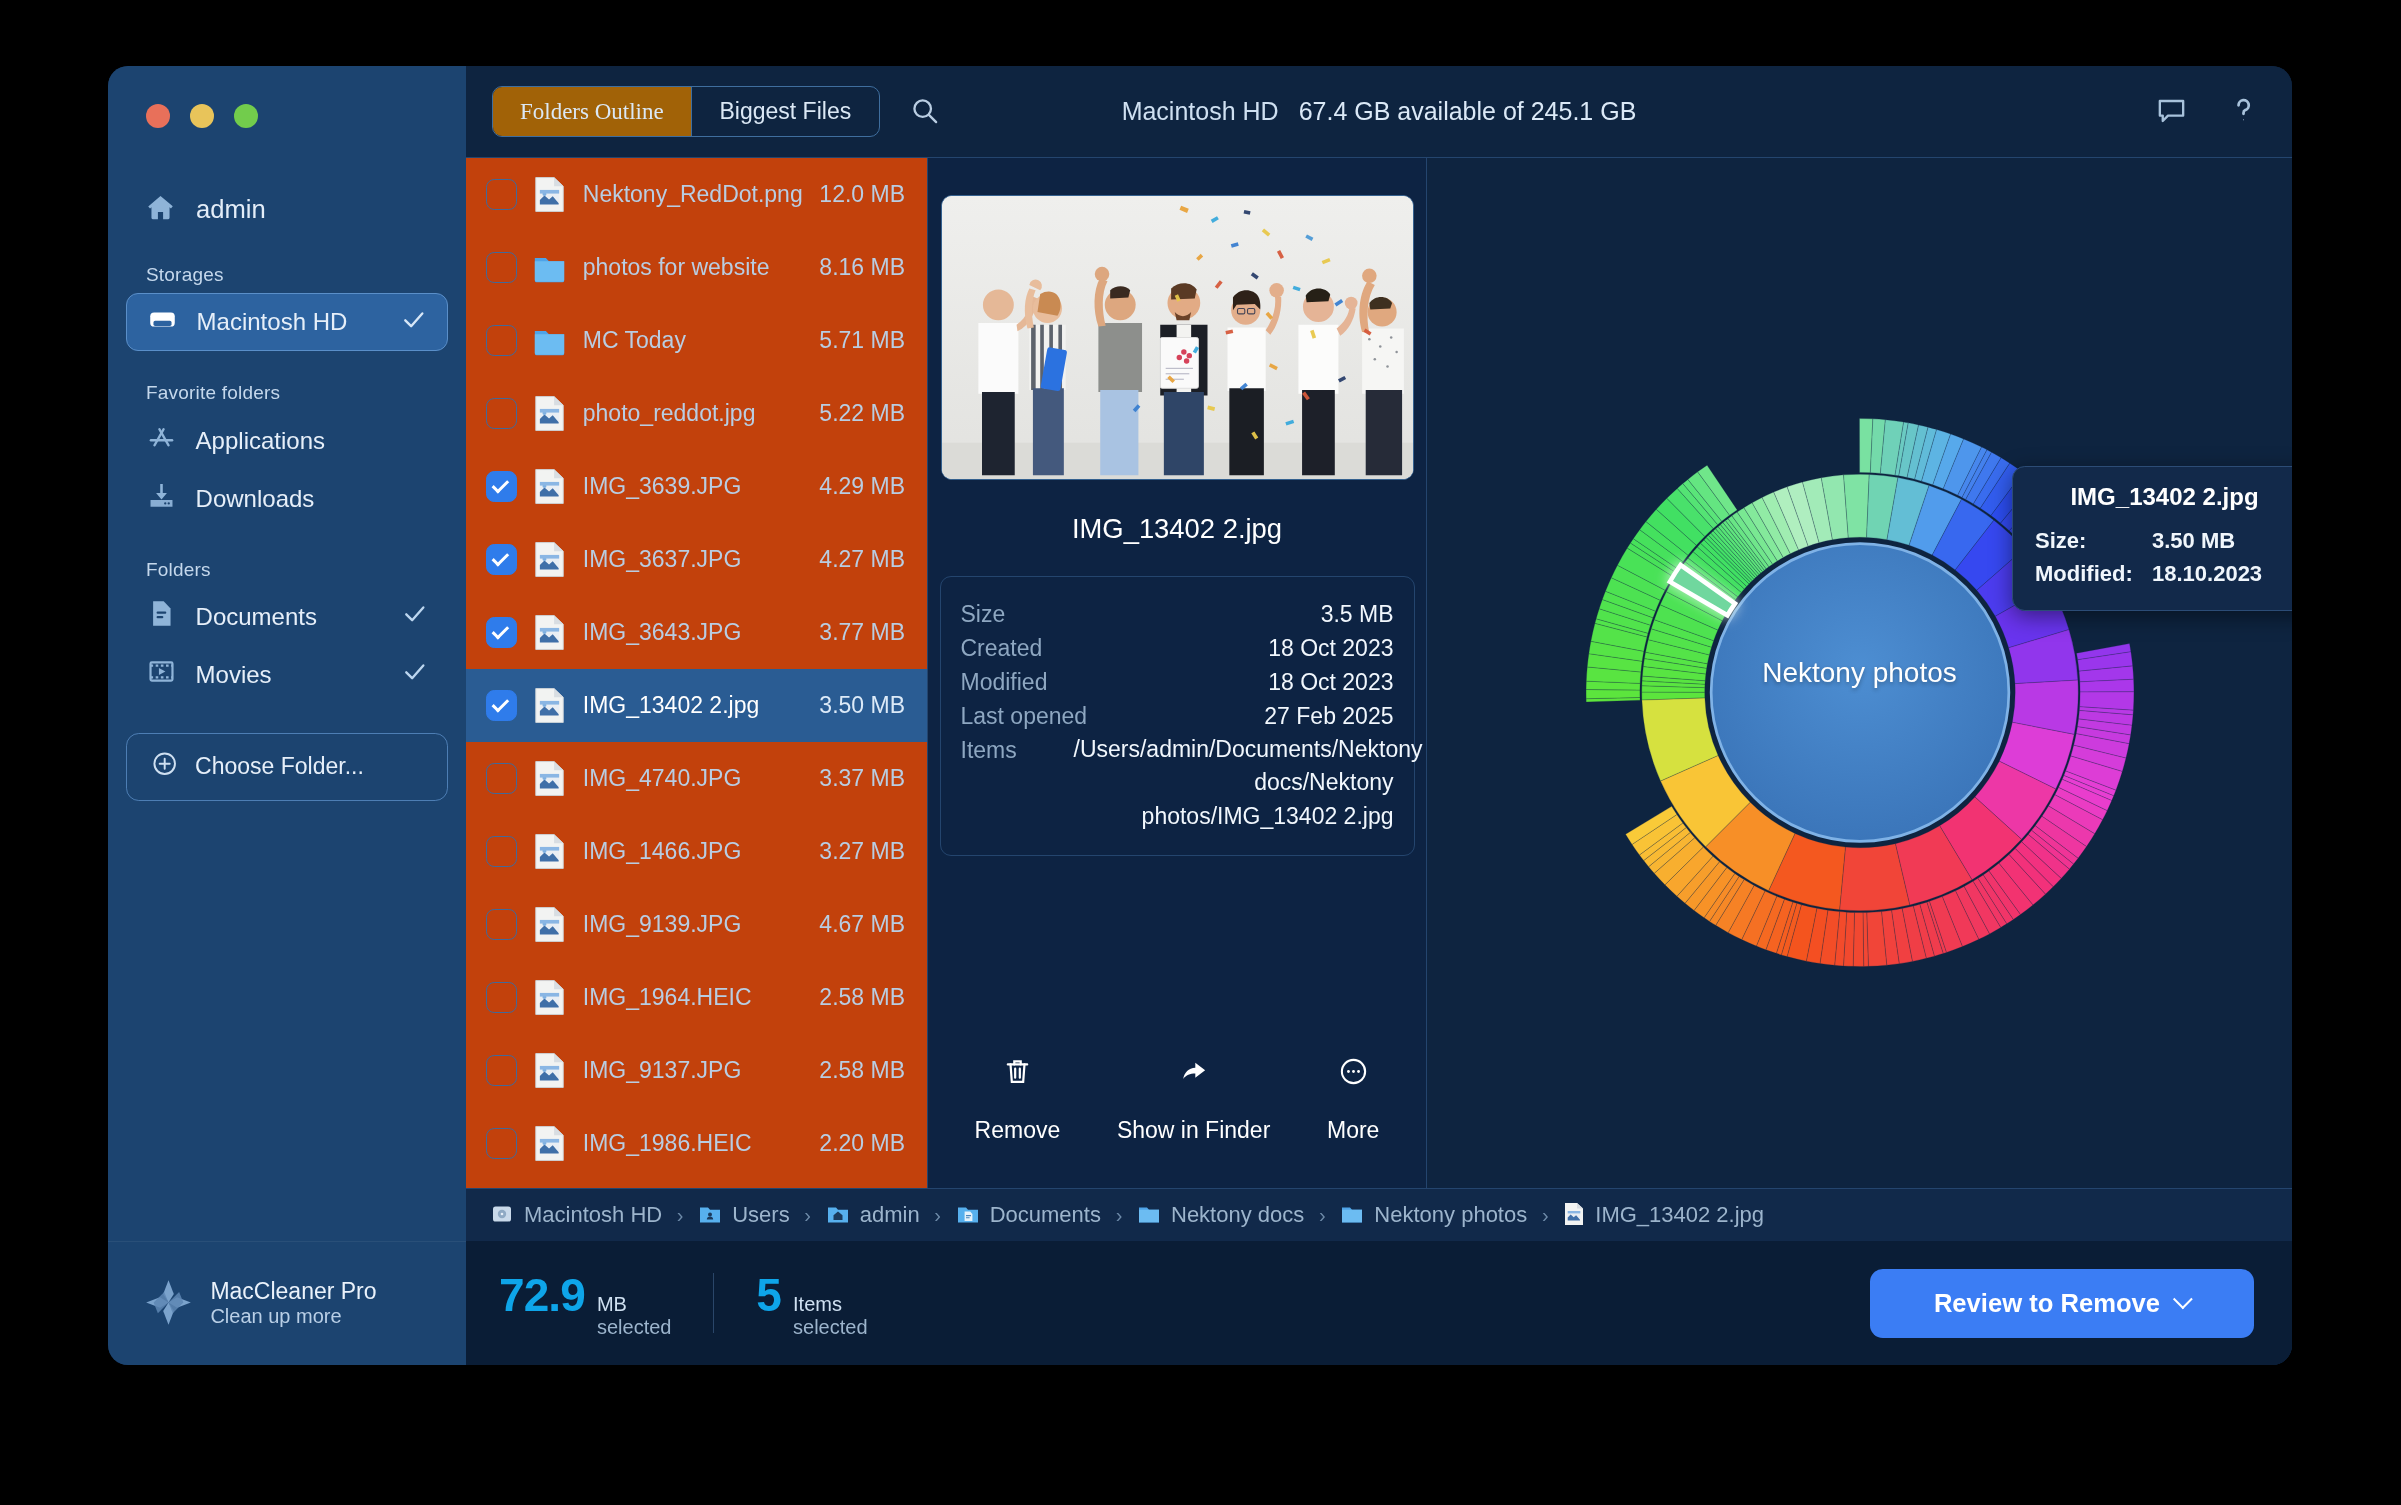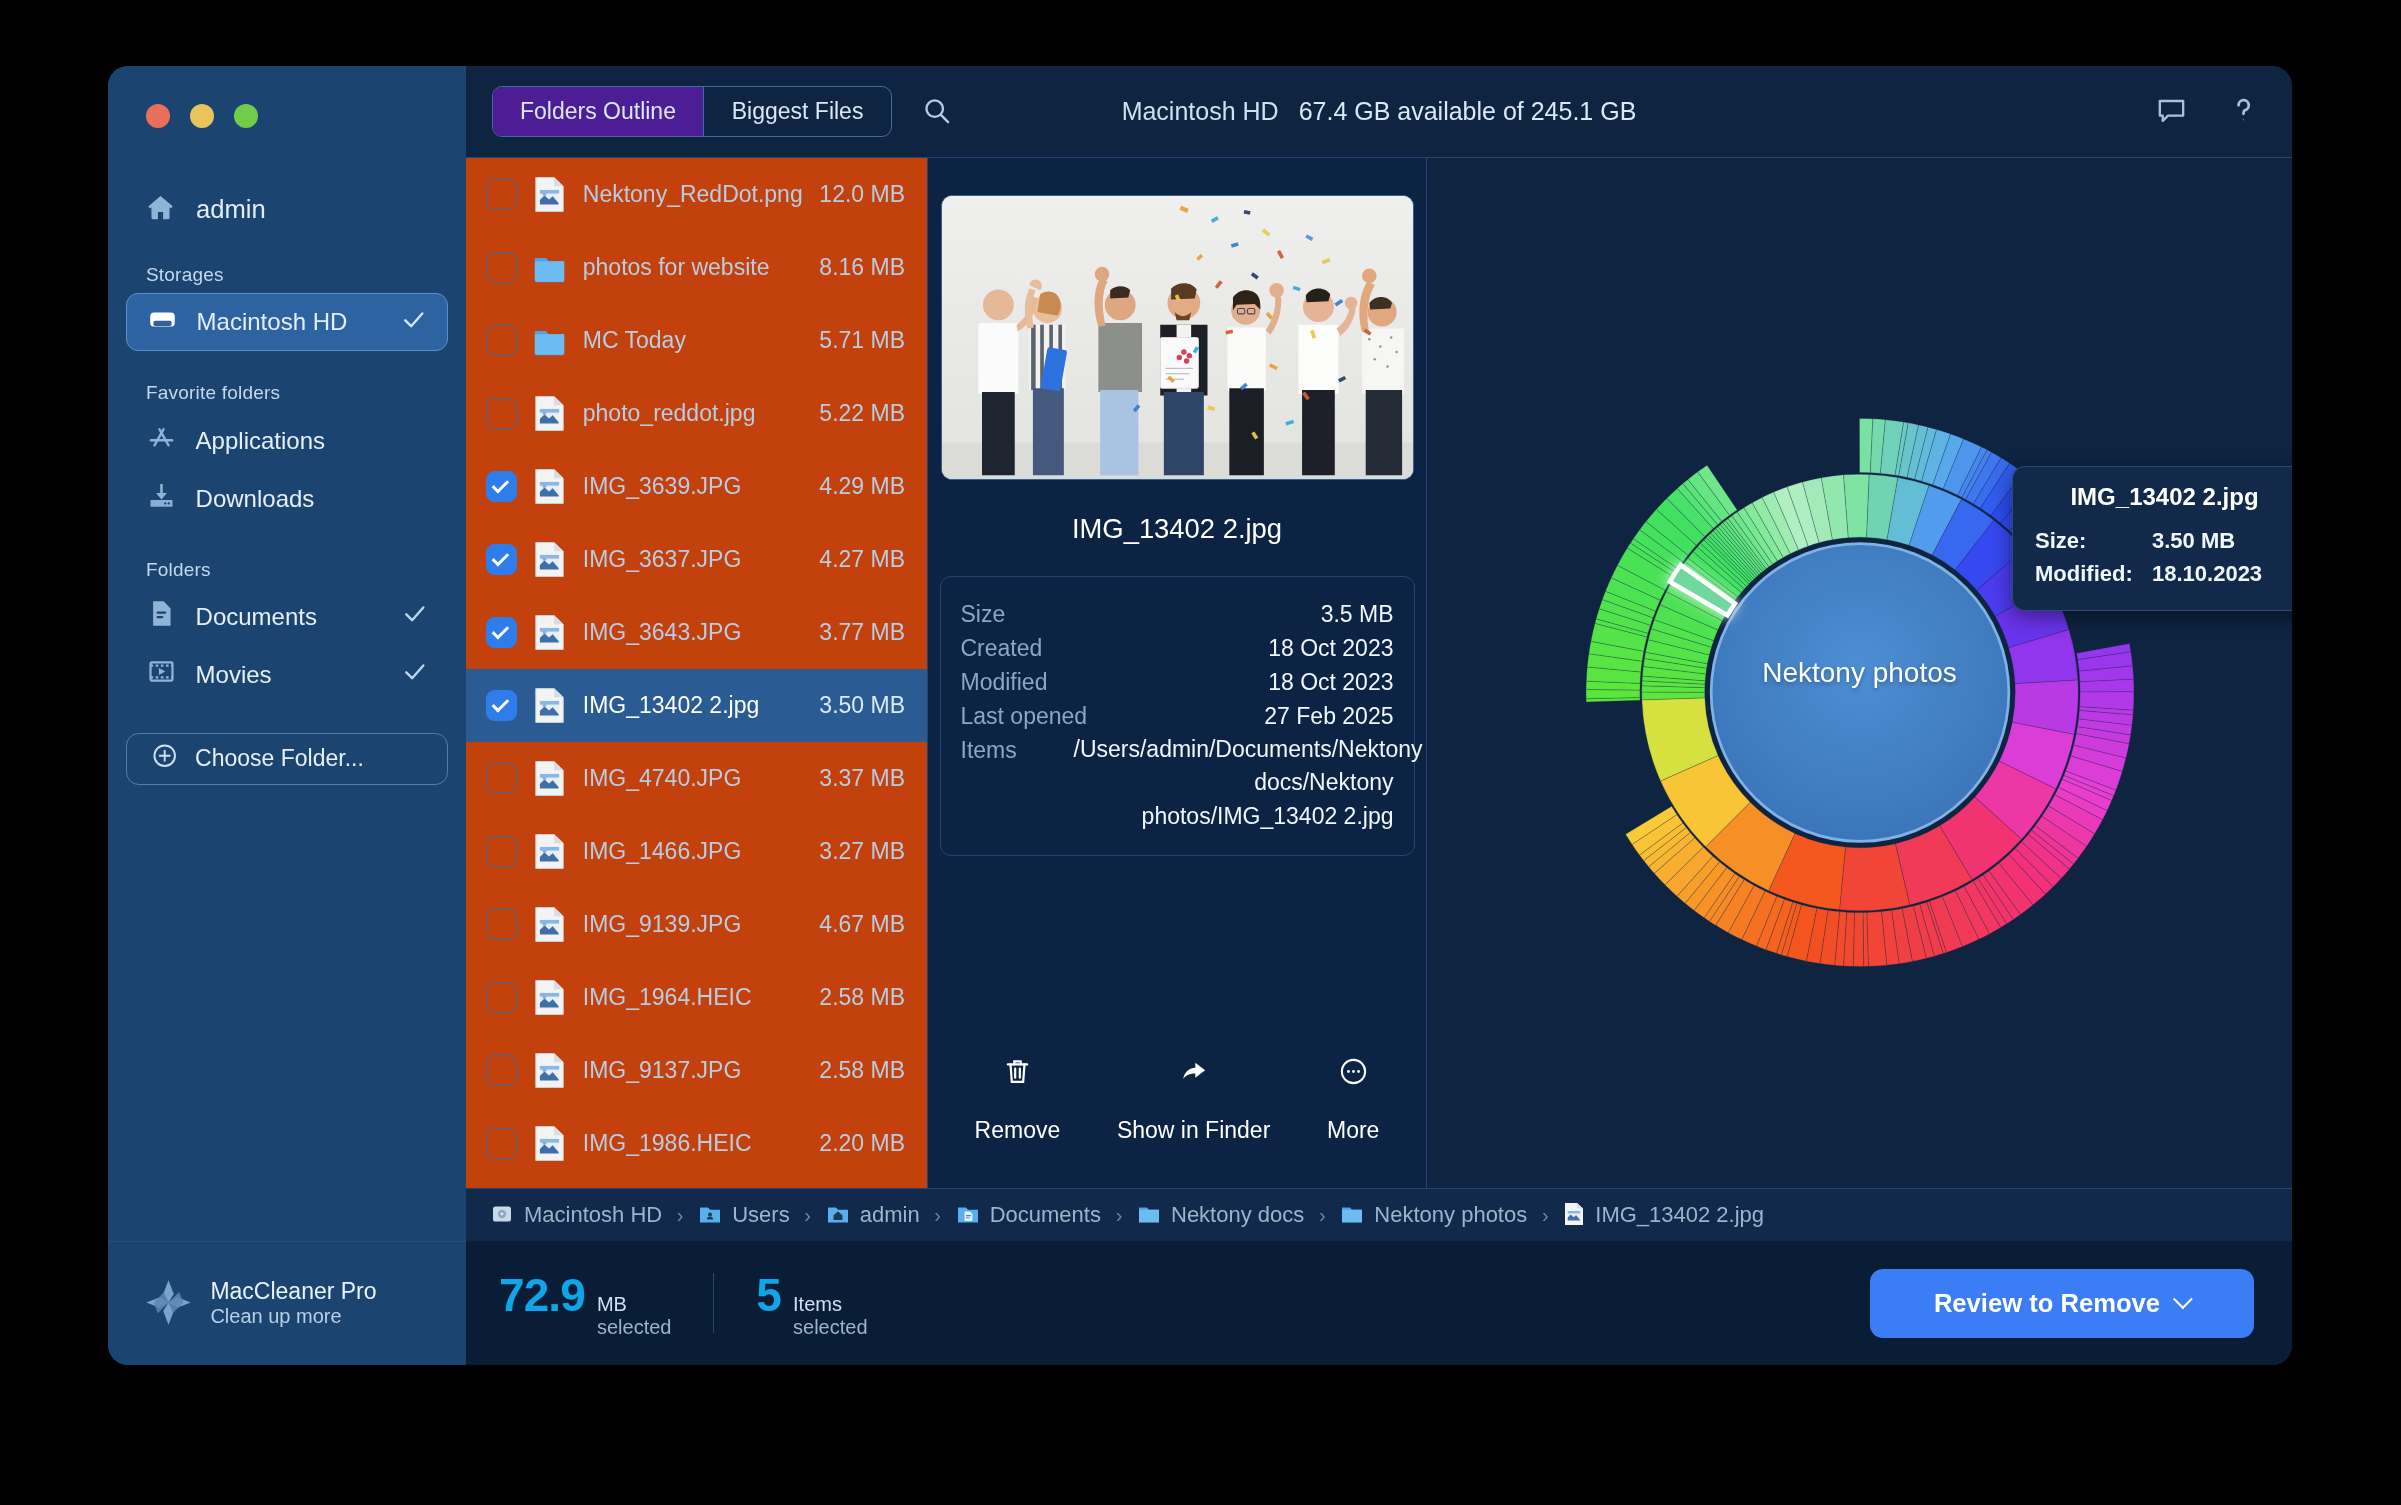--- a/index.html
+++ b/index.html
@@ -60,21 +60,21 @@
   .nav-item.selected {
     background: #2d63a0;
     border: 0.9px solid #5a8fc9;
   }
   .nav-item .name { flex: 1; }
   .nav-item .check { color: #bcd6ef; font-size: 24px; }
   .nav-item.selected .check { color: #d7e7f7; }
 
   .choose-folder {
     margin: 29px 18.3px 0 18.3px;
-    height: 52px;
+    height: 68px;
     border: 0.9px solid #4d7eb4;
     border-radius: 12.8px;
     display: flex; align-items: center; gap: 16.4px;
     padding-left: 24px;
     color: #e6eff9; font-size: 23px;
   }
 
   .brand {
     position: absolute;
     left: 0; bottom: 0;
@@ -108,21 +108,21 @@
     border: 0.9px solid #3f6e9e;
     border-radius: 10px;
     overflow: hidden;
   }
   .seg {
     display: flex; align-items: center; justify-content: center;
     padding: 0 27.4px;
     color: #dbe8f5; font-size: 23px;
     background: transparent;
   }
-  .seg.active { background: #4c1d95; }
+  .seg.active { background: #a16207; font-family: Liberation Serif, serif; }
   .seg + .seg { border-left: 0.9px solid #3f6e9e; }
 
   .tb-search { margin-left: 29px; display: flex; align-items: center; }
 
   .tb-center {
     position: absolute; left: 0; right: 0;
     display: flex; justify-content: center; align-items: center; gap: 20px;
     pointer-events: none;
   }
   .tb-center .disk { color: #cfe0f1; font-size: 25px; }

